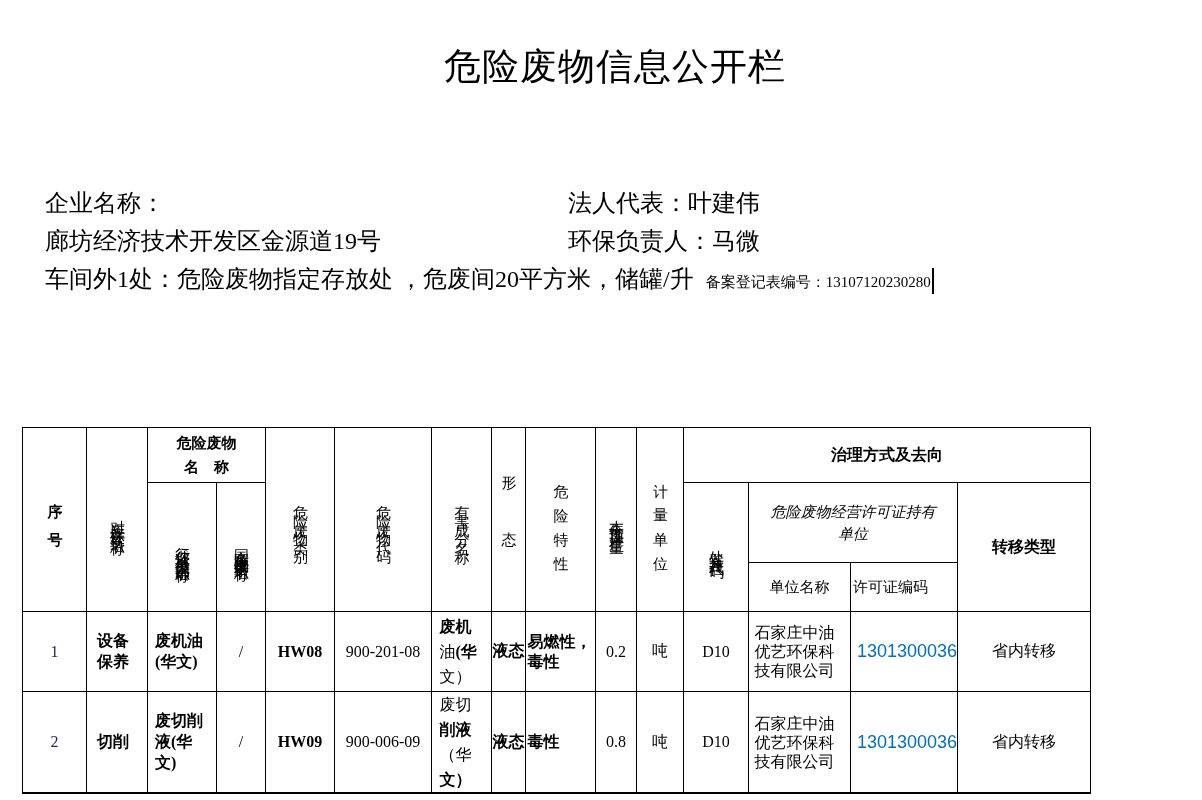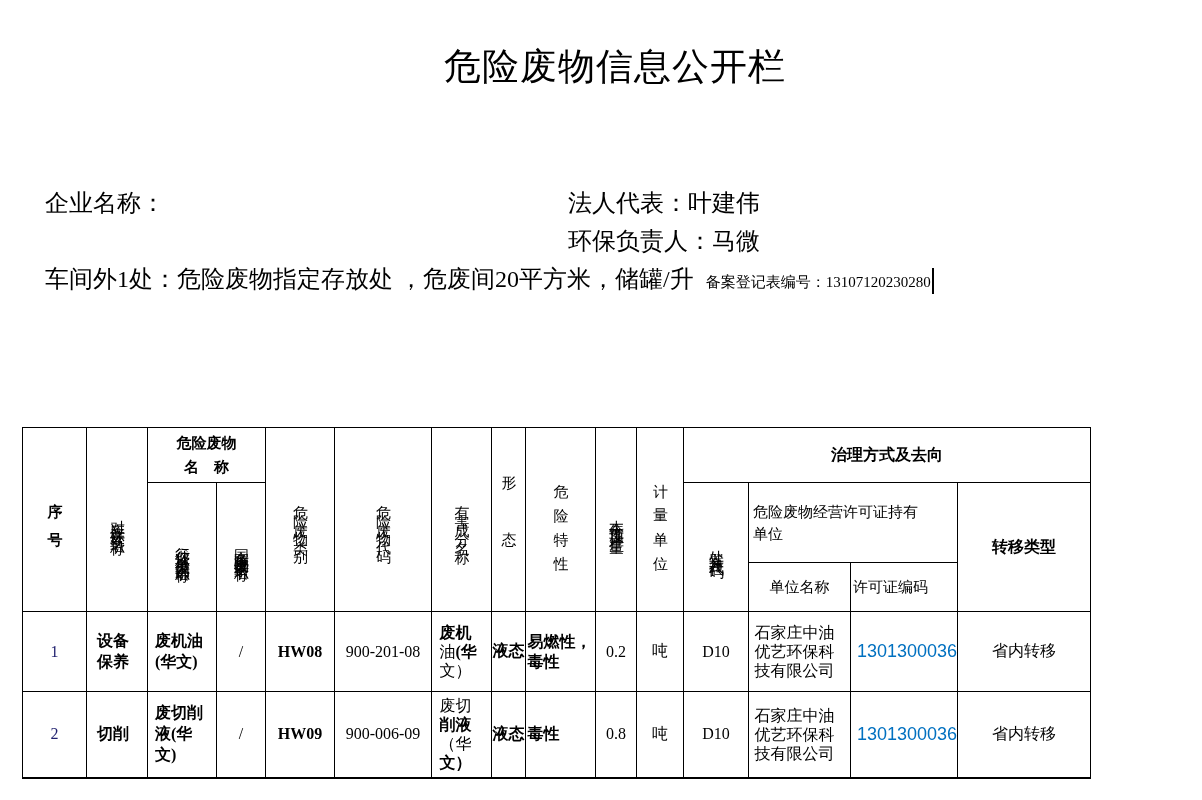--- a/index.html
+++ b/index.html
@@ -39,45 +39,46 @@
   }
   .ls-seq{letter-spacing:30px;}
   .ls-8{letter-spacing:3px;}
   .ls-6{letter-spacing:9px;}
   .ls-4{letter-spacing:24px;}
   .ls-2{letter-spacing:56px;}
   .ls-d{letter-spacing:3px;}
   .h112{height:112px;letter-spacing:2px;}
   .h98{height:98px;letter-spacing:2px;}
   .grp2{line-height:24px;}
-  .lic-hold{text-align:left;padding:16px 4px;line-height:22px;}
+  .lic-hold{text-align:center;padding:16px 4px;line-height:22px;font-style:italic;}
   .pad2{padding:0 2px;font-family:Liberation Serif, serif;}
   .w40{width:40px;margin:0 auto;text-align:left;}
   .w54{width:54px;margin:0 auto;text-align:left;}
-  .harm{width:44px;margin:0 auto;text-align:left;line-height:19px;}
+  .harm{width:44px;margin:0 auto;text-align:left;line-height:25px;}
   .unitname{width:90px;margin:8px auto;text-align:left;line-height:19px;}
   .hazard{width:66px;margin:0 auto;text-align:left;line-height:20px;}
   .license-num{
     font-family:Liberation Sans, sans-serif;
     font-size:18px;text-align:right;padding-left:2px;
   }
   .seq-num{font-size:16px;}
   .code-cell{letter-spacing:0px;}
 </style>
 </head>
 <body>
 
 <div class="title">危险废物信息公开栏</div>
 
 <div class="info">
   <div class="line">
     <span>企业名称：</span>
     <span class="rcol">法人代表：叶建伟</span>
   </div>
   <div class="line">
+    <span>廊坊经济技术开发区金源道19号</span>
     <span class="rcol">环保负责人：马微</span>
   </div>
   <div class="line">
     <span>车间外1处：危险废物指定存放处 ，危废间20平方米，储罐/升</span>
     <span class="small-note">备案登记表编号：13107120230280</span><span class="cursor"></span>
   </div>
 </div>
 
 <div class="table-wrap">
 <table>

